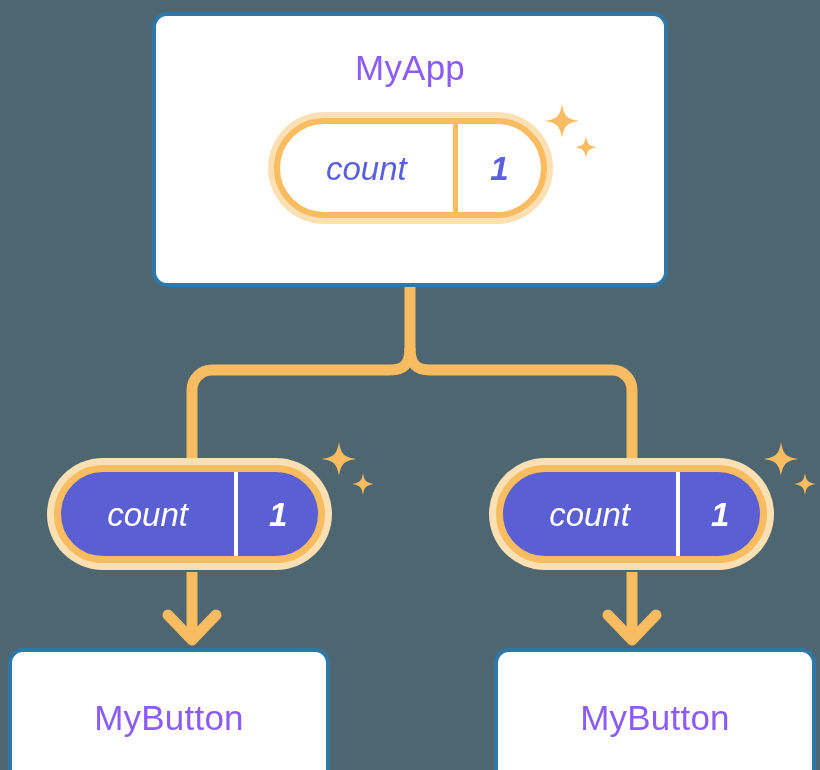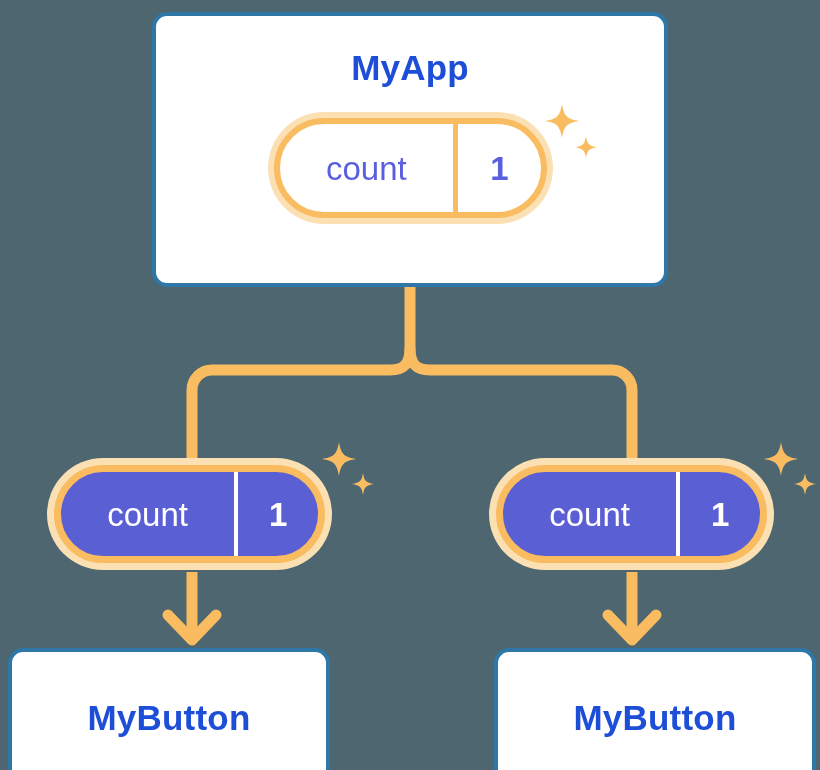--- a/index.html
+++ b/index.html
@@ -38,23 +38,23 @@
     box-sizing: border-box;
     background: #ffffff;
     border: 4px solid #2e77a6;
     border-radius: 15px;
     display: flex;
     flex-direction: column;
     align-items: center;
   }
 
   .card-title {
-    color: #1d4ed8;
+    color: #8b5cf6;
     font-size: 35px;
-    font-weight: 700;
+    font-weight: 400;
     letter-spacing: 0.2px;
     line-height: 1;
     white-space: nowrap;
   }
 
   
   #app-card {
     left: 152px;
     top: 12px;
     width: 516px;
@@ -98,20 +98,21 @@
   }
 
   .pill-name,
   .pill-value {
     display: flex;
     align-items: center;
     justify-content: center;
     font-size: 33px;
     line-height: 1;
     white-space: nowrap;
+    font-style: italic;
   }
 
   
   .pill-light .pill-body {
     background: #ffffff;
   }
   .pill-light .pill-name,
   .pill-light .pill-value {
     color: #5a5fe0;
   }

